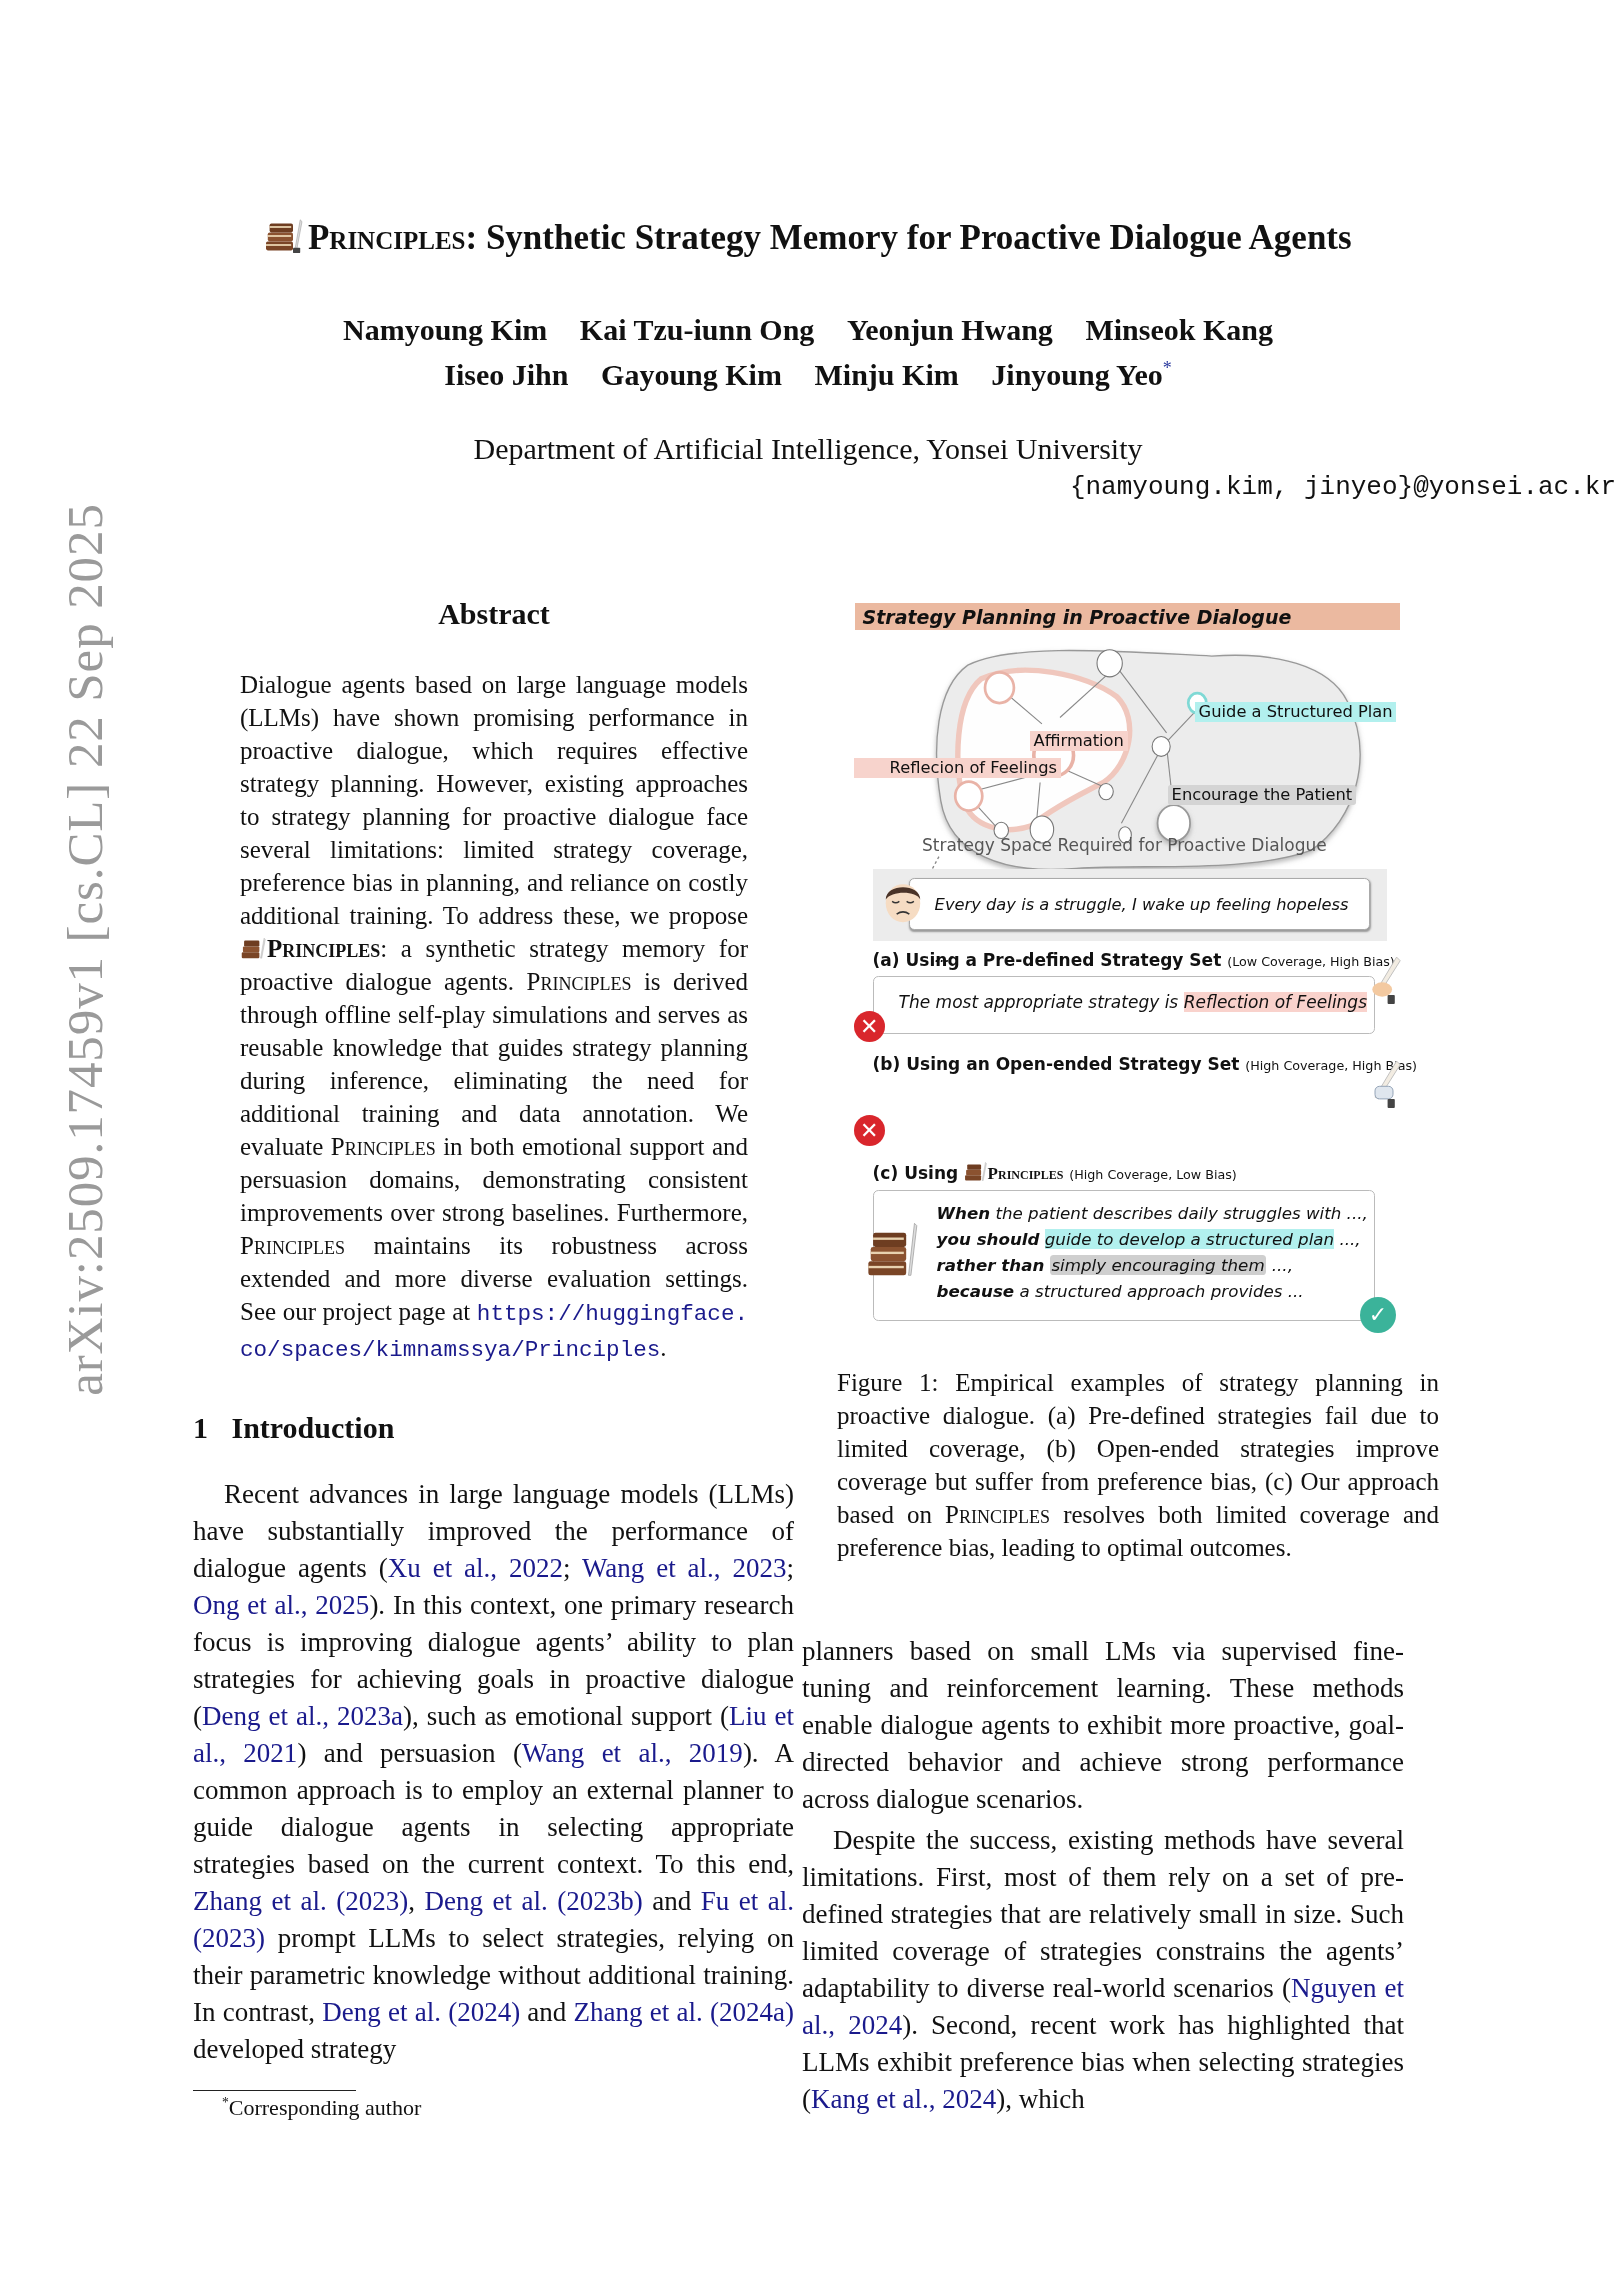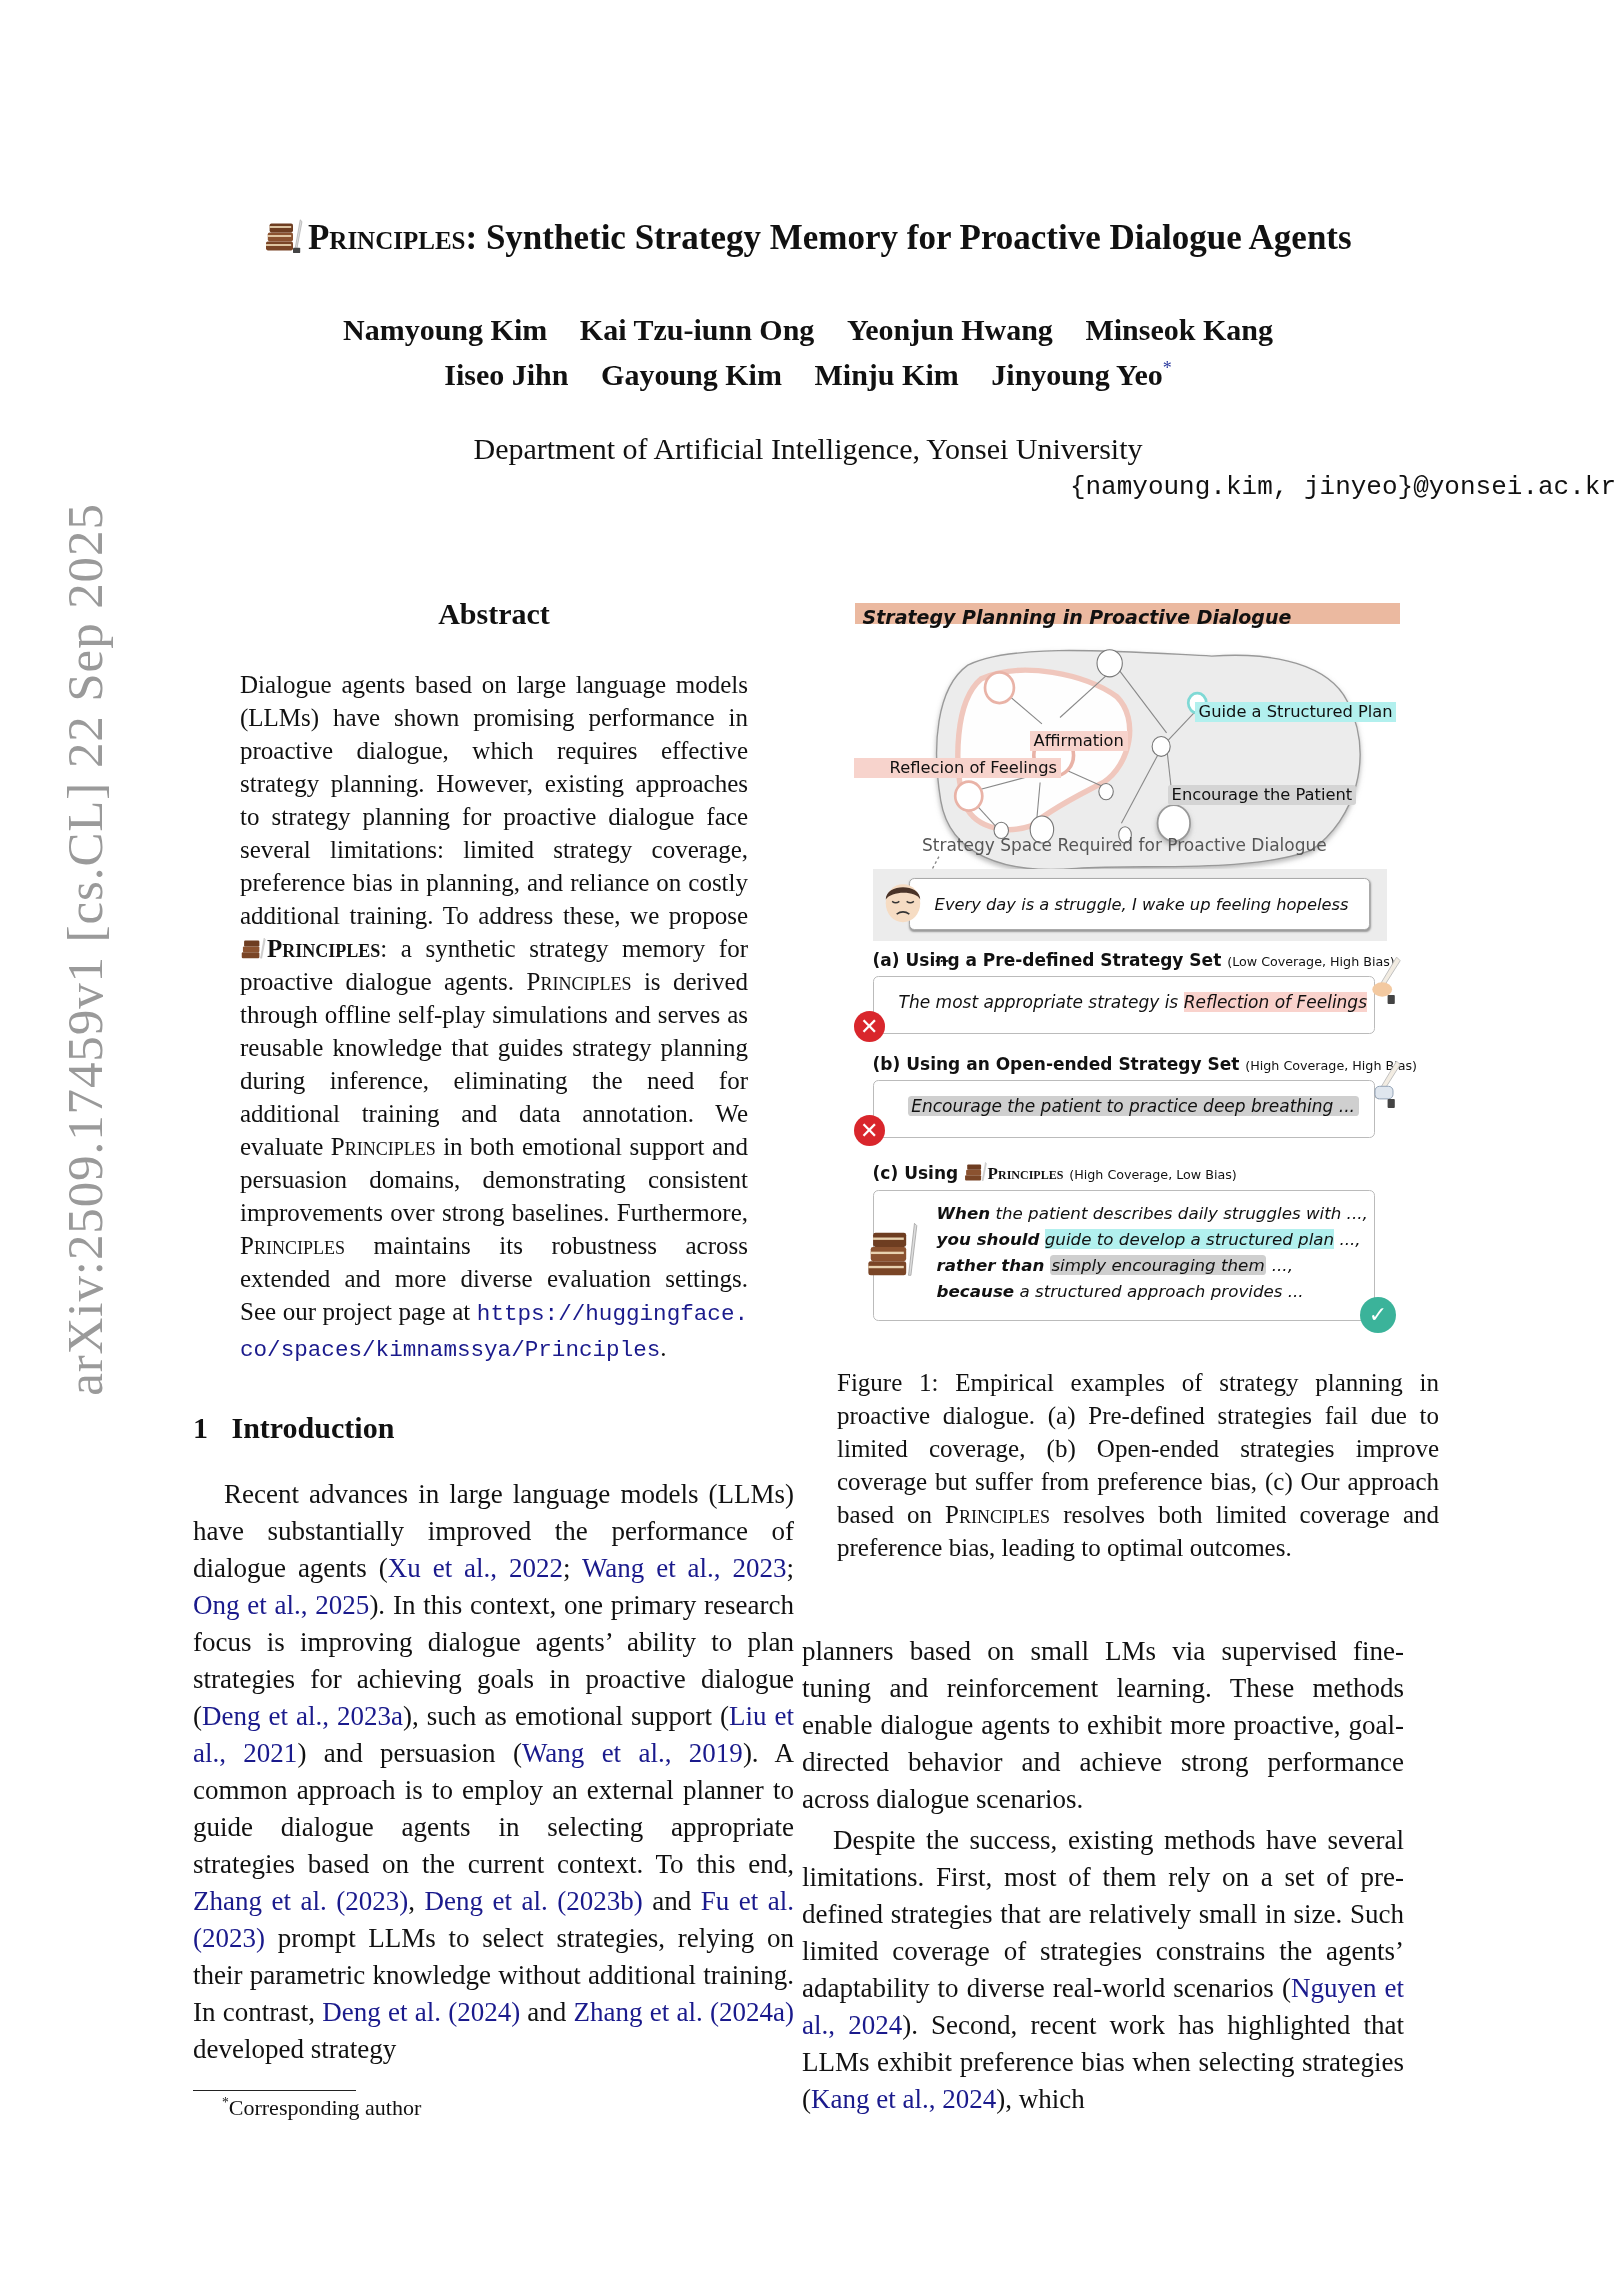--- a/index.html
+++ b/index.html
@@ -26,21 +26,21 @@
   .intro p{margin:0;text-indent:31px;}
   .fn-rule{left:193px;top:2090px;width:163px;height:0.9px;background:#222;}
   .footnote{left:222px;top:2095px;font-size:22px;}
   .footnote sup{font-size:13.6px;}
   .caption{left:837px;top:1366px;width:602px;font-size:25px;line-height:33px;text-align:justify;}
   .rcol{left:802px;top:1633px;width:602px;font-size:27px;line-height:37px;text-align:justify;}
   .rcol p{margin:0;}
   .rcol p.ind{text-indent:31px;}
   
   .fig{left:850px;top:593px;width:588px;height:760px;font-family:"DejaVu Sans","Liberation Sans",sans-serif;}
-  .fig-header{position:absolute;left:5.4px;top:10px;width:545px;height:21px;background:#ebb9a0;font-style:italic;font-weight:bold;font-size:19px;line-height:28px;padding-left:7.2px;box-sizing:border-box;}
+  .fig-header{position:absolute;left:5.4px;top:10px;width:545px;height:27px;background:#ebb9a0;font-style:italic;font-weight:bold;font-size:19px;line-height:28px;padding-left:7.2px;box-sizing:border-box;}
   .blob{position:absolute;left:0;top:45px;width:588px;height:271px;}
   .lbl{position:absolute;font-size:16.3px;line-height:20px;padding:0 3.6px;white-space:nowrap;}
   .lbl.pink{background:#f7d3cc;}
   .lbl.cyan{background:#b2f0ee;}
   .lbl.gray{background:#d4d4d4;}
   .space-cap{position:absolute;left:72px;top:242px;font-size:17px;color:#555;}
   .quote-panel{position:absolute;left:22.6px;top:276px;width:514px;height:72px;background:#ececec;}
   .quote-box{position:absolute;left:36px;top:9px;width:461px;height:52px;background:#fff;border:1.8px solid #aaa;border-radius:5.4px;box-shadow:0.9px 1.8px 1.8px #999;font-style:italic;font-size:16.3px;line-height:52px;padding-left:25px;box-sizing:border-box;}
   .face{position:absolute;left:9px;top:7.2px;width:42px;height:49px;}
   .sec-lbl{position:absolute;left:22.6px;font-size:17px;font-weight:bold;white-space:nowrap;}
@@ -170,23 +170,20 @@
     <div class="ans-text" style="left:25px;top:14.5px;"><span>The most appropriate strategy is </span><span class="hl-pink">Reflection of Feelings</span></div>
   </div>
   <svg class="quill" style="left:516px;top:362px;" viewBox="0 0 40 56">
       <path d="M10 42 L34 2 L38 6 L14 44 Z" fill="#f2ece2" stroke="#bbb"></path>
       <ellipse cx="18" cy="38" rx="11" ry="8" fill="#f3c9a0"></ellipse>
       <rect x="24" y="44" width="8" height="10" rx="1" fill="#444"></rect>
     </svg>
   <div class="xmark" style="left:3.6px;top:418px;">✕</div>
 
   <div class="sec-lbl" style="top:461px;"><span>(b) Using an Open-ended Strategy Set</span> <small>(High Coverage, High Bias)</small></div>
-  <div class="ans-box" style="top:487px;">
-    <div class="ans-text" style="left:34px;top:15.4px;"><span class="hl-gray">Encourage the patient to practice deep breathing ...</span></div>
-  </div>
   <svg class="quill" style="left:516px;top:466px;" viewBox="0 0 40 56">
       <path d="M10 42 L34 2 L38 6 L14 44 Z" fill="#f2ece2" stroke="#bbb"></path>
       <rect x="10" y="30" width="20" height="14" rx="5" fill="#dfe6ee" stroke="#8a9bb0"></rect>
       <rect x="24" y="44" width="8" height="10" rx="1" fill="#444"></rect>
     </svg>
   <div class="xmark" style="left:3.6px;top:522px;">✕</div>
 
   <div class="sec-lbl" style="top:568px;"><span>(c) Using</span> <svg width="23.5" height="22" viewBox="0 0 44 40" style="vertical-align:-3.6px">
         <rect x="2" y="26" width="30" height="10" rx="2" fill="#7a4526"></rect>
         <rect x="4" y="16" width="28" height="10" rx="2" fill="#8b5230"></rect>

